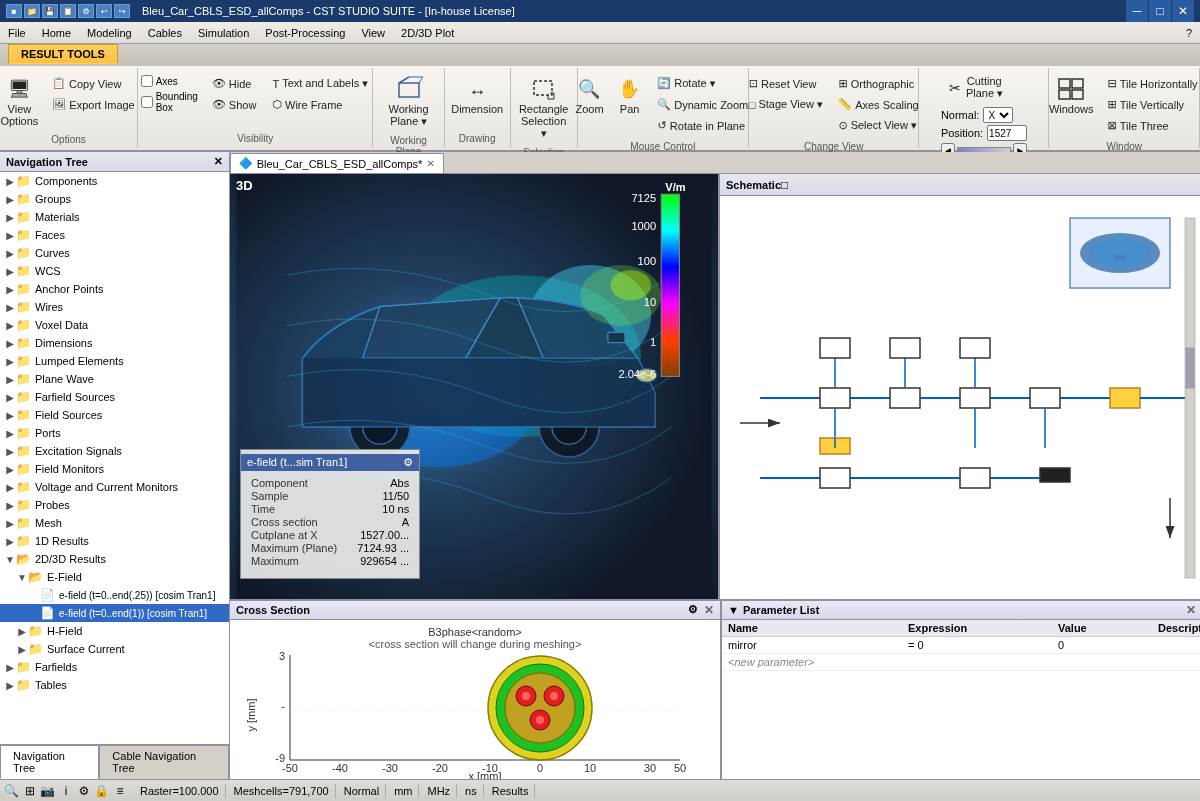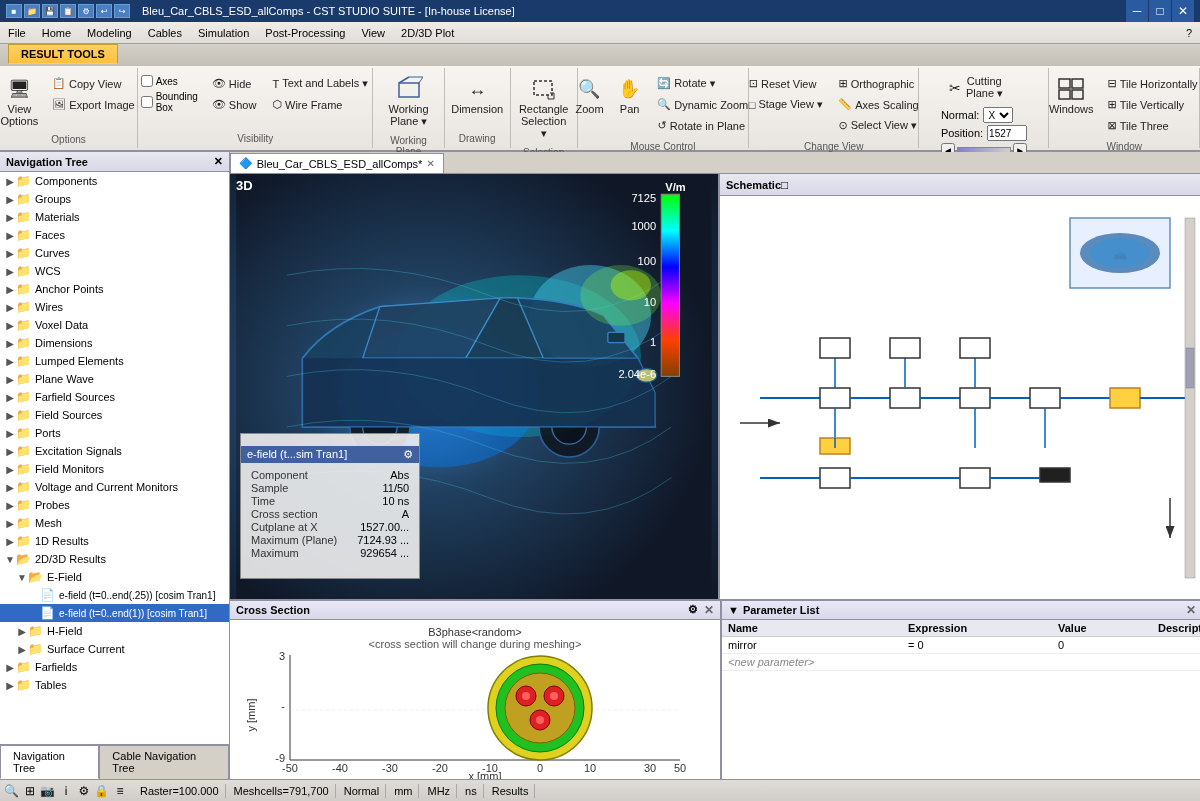--- a/index.html
+++ b/index.html
@@ -239,21 +239,21 @@
       background: radial-gradient(ellipse at 40% 50%, #4080c0 0%, #204060 40%, #101828 100%);
     }
 
     
     .info-overlay {
       position: absolute;
       bottom: 20px;
       left: 10px;
       background: rgba(240, 240, 240, 0.9);
       border: 1px solid #888;
-      padding: 18px 10px;
+      padding: 10px 10px;
       font-size: 11px;
       min-width: 160px;
     }
     .info-row { display: flex; justify-content: space-between; gap: 20px; margin: 1px 0; }
     .info-label { color: #333; }
     .info-value { color: #000; }
     .info-title {
       background: #4060a0;
       color: white;
       padding: 2px 6px;

